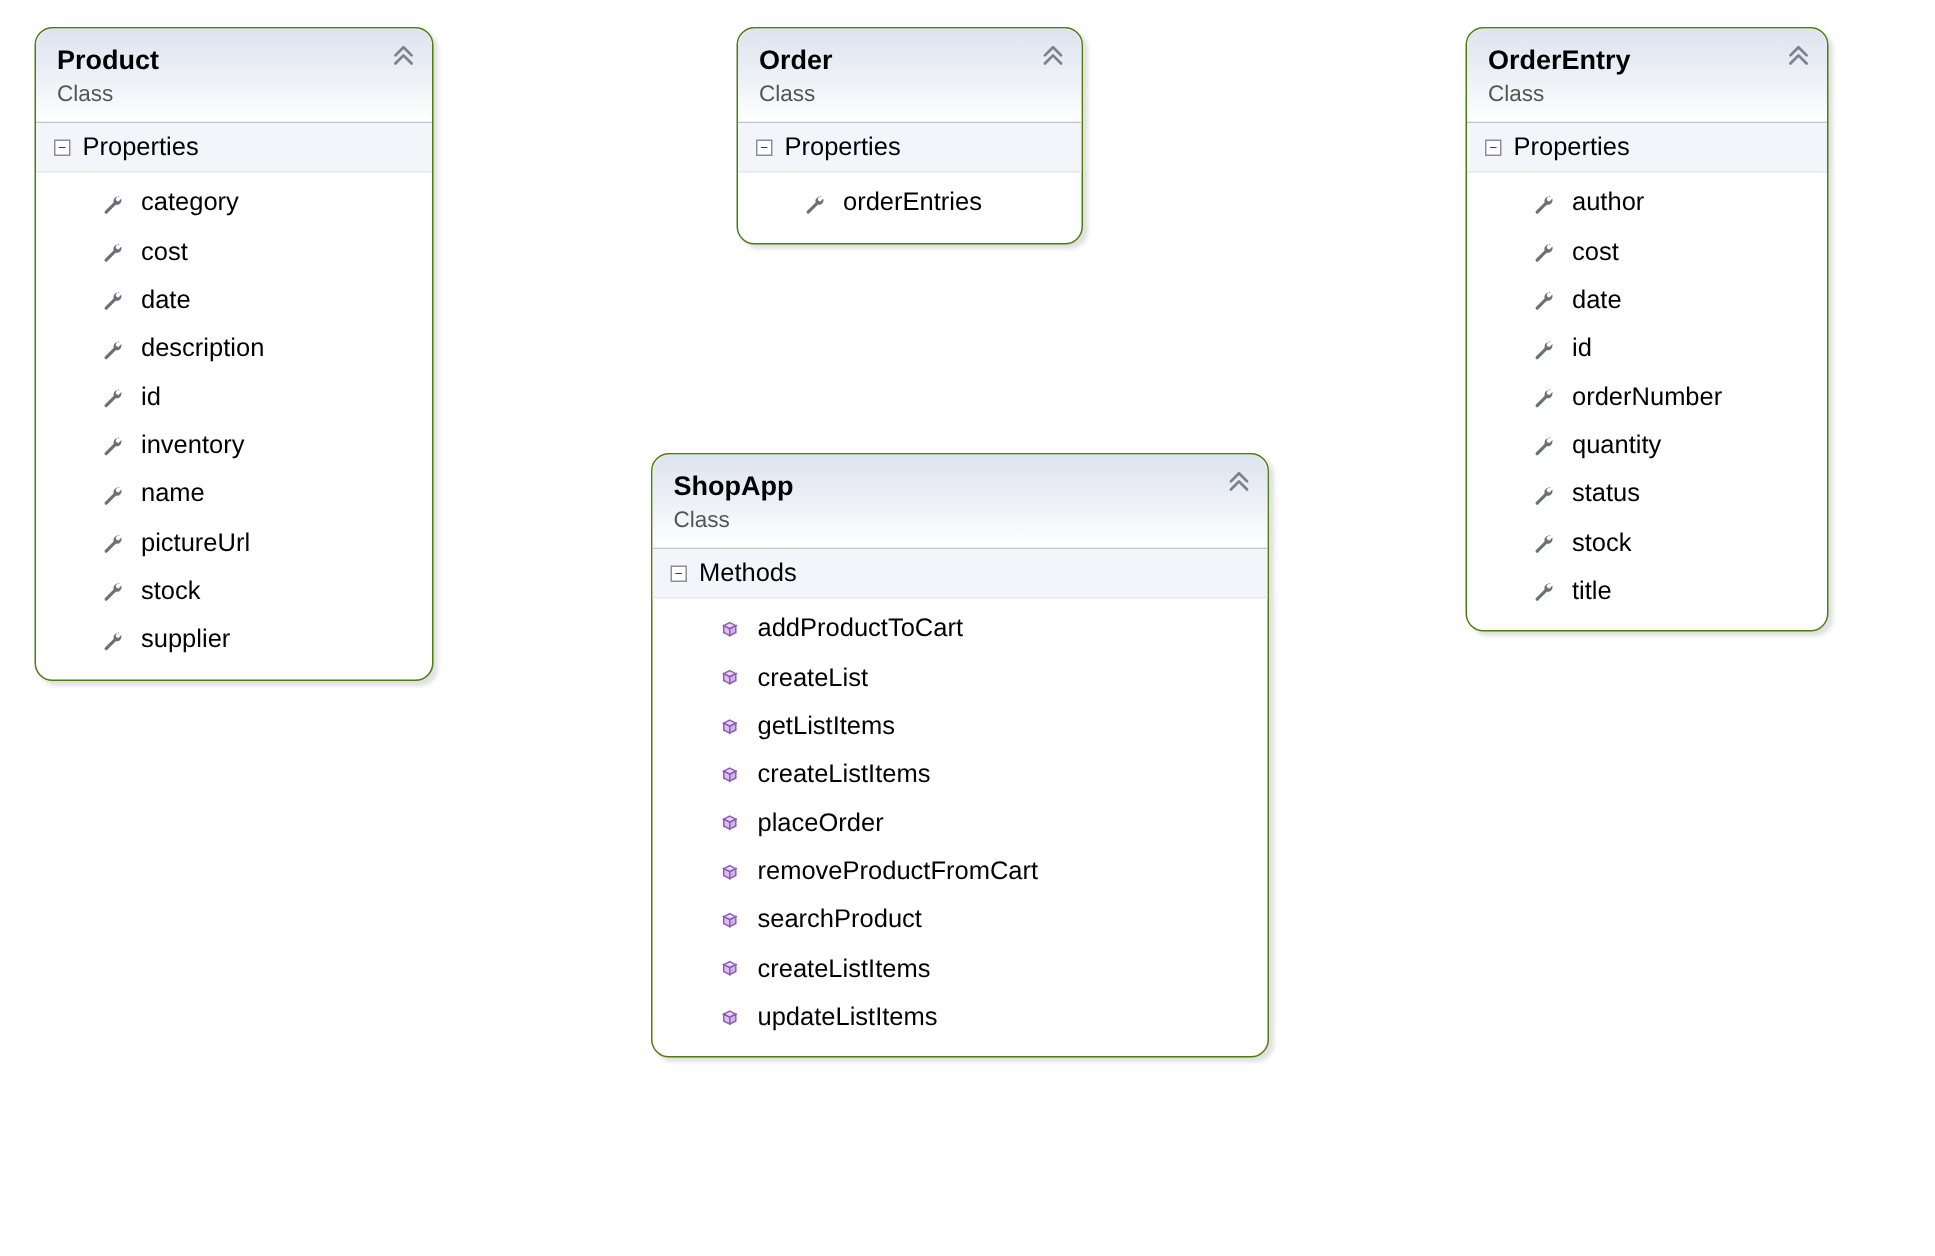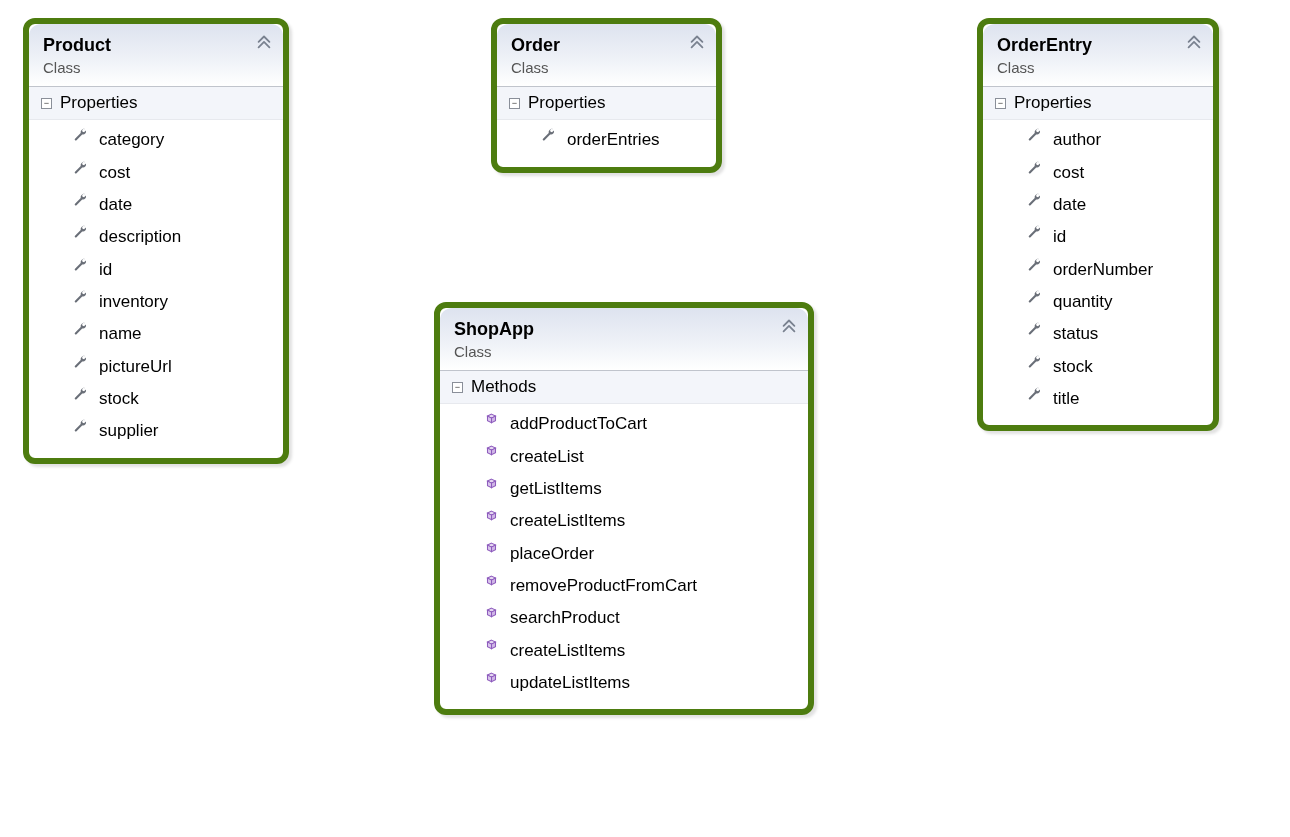--- a/index.html
+++ b/index.html
@@ -9,21 +9,21 @@
     width: 1290px;
     height: 837px;
     background: #ffffff;
     font-family: "Segoe UI", Arial, sans-serif;
     font-size: 17px;
     color: #000000;
     position: relative;
   }
   .class-box {
     position: absolute;
-    border: 6px solid #4d7c0f;
+    border: 1px solid #4d7c0f;
     border-radius: 12px;
     background: #ffffff;
     box-shadow: 3px 3px 3px rgba(0,0,0,0.12);
     overflow: hidden;
   }
   .class-header {
     background: linear-gradient(180deg, #dde3ef 0%, #eef1f7 55%, #ffffff 100%);
     padding: 10px 14px 10px 14px;
     position: relative;
     border-top-left-radius: 12px;
@@ -68,20 +68,21 @@
     font-size: 9px;
     line-height: 1;
     color: #333;
     flex: none;
   }
   .members {
     padding: 4px 0 10px 0;
   }
   .member-row {
     display: flex;
+    align-items: center;
     gap: 12px;
     padding: 3px 16px 3px 44px;
     font-size: 17px;
     line-height: 1.55;
   }
   .icon-prop, .icon-method {
     width: 14px;
     height: 14px;
     flex: none;
     display: inline-flex;
@@ -208,21 +209,21 @@
         <div class="member-row">
           <span class="icon-prop">
             <svg viewBox="0 0 16 16" fill="#6a6f78">
               <path d="M13.4 2.6a3.5 3.5 0 0 0-4.6 4.2L2.3 13.3a1.2 1.2 0 0 0 1.7 1.7l6.5-6.5a3.5 3.5 0 0 0 4.2-4.6l-2.1 2.1-1.7-.5-.5-1.7 2.1-2.1z"></path>
             </svg>
           </span>
           <span>orderEntries</span>
         </div>
       </div>
     </div>
-    <div class="class-box" style="left: 434px; top: 302px; width: 380px;">
+    <div class="class-box" style="left: 434px; top: 302px; width: 412px;">
       <div class="class-header">
         <div class="class-title">ShopApp</div>
         <div class="class-subtitle">Class</div>
         <div class="collapse-icon"><svg viewBox="0 0 20 20" fill="none" stroke="currentColor" stroke-width="2" stroke-linecap="round" stroke-linejoin="round">
             <polyline points="4,11 10,5 16,11"></polyline>
             <polyline points="4,17 10,11 16,17"></polyline>
           </svg></div>
       </div>
       <div class="section-header">
         <span class="expand-box">−</span>

